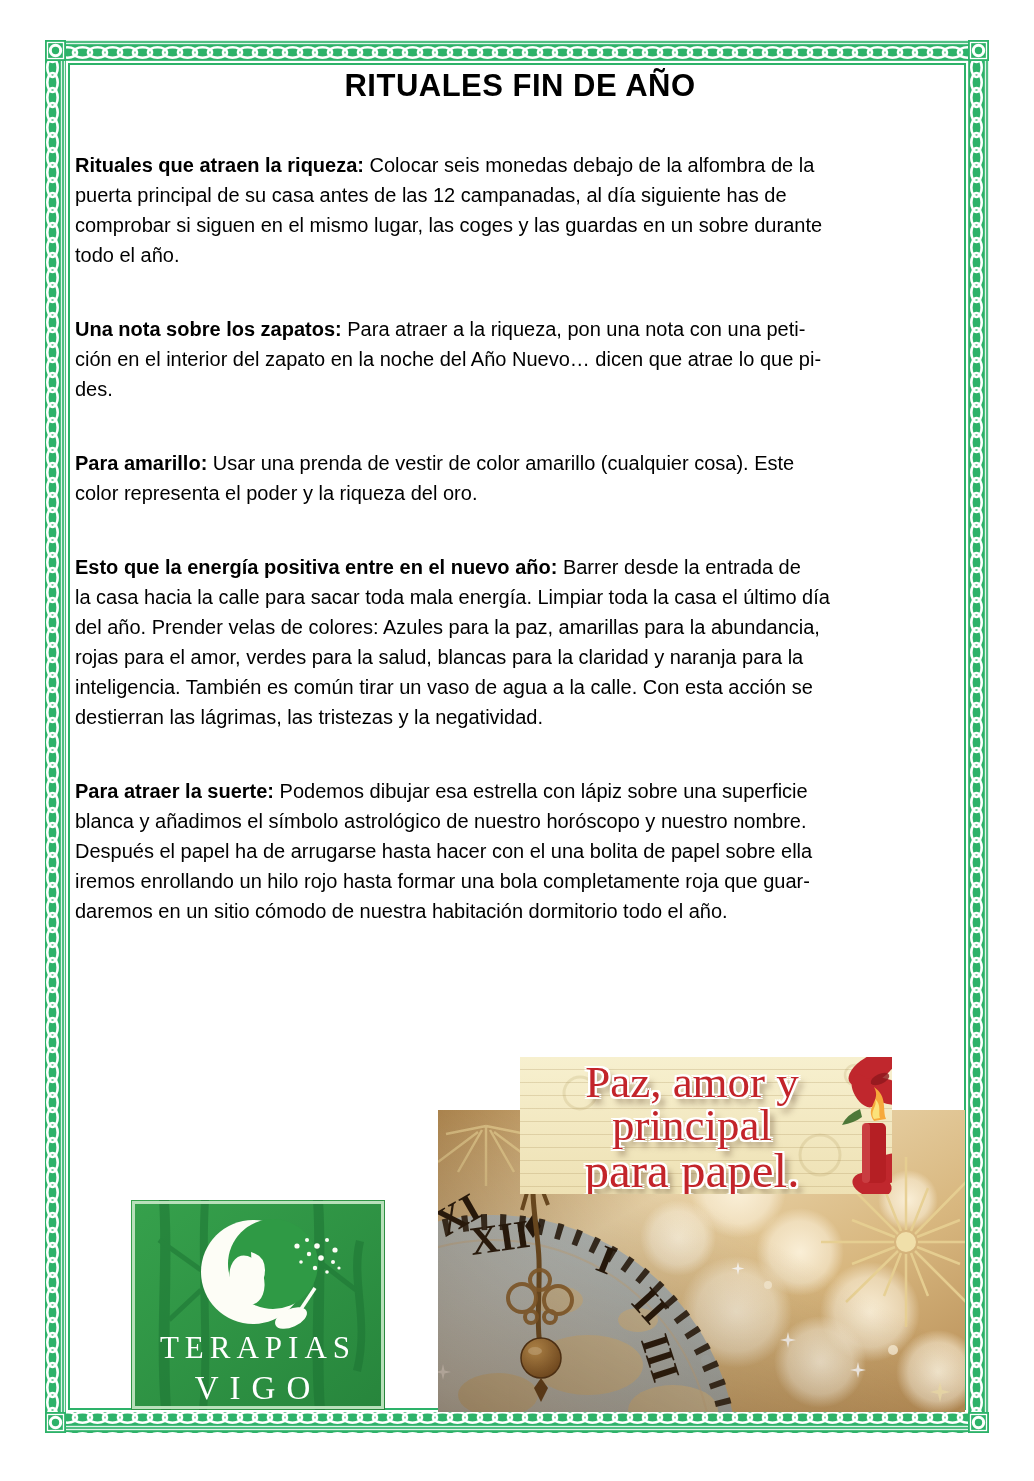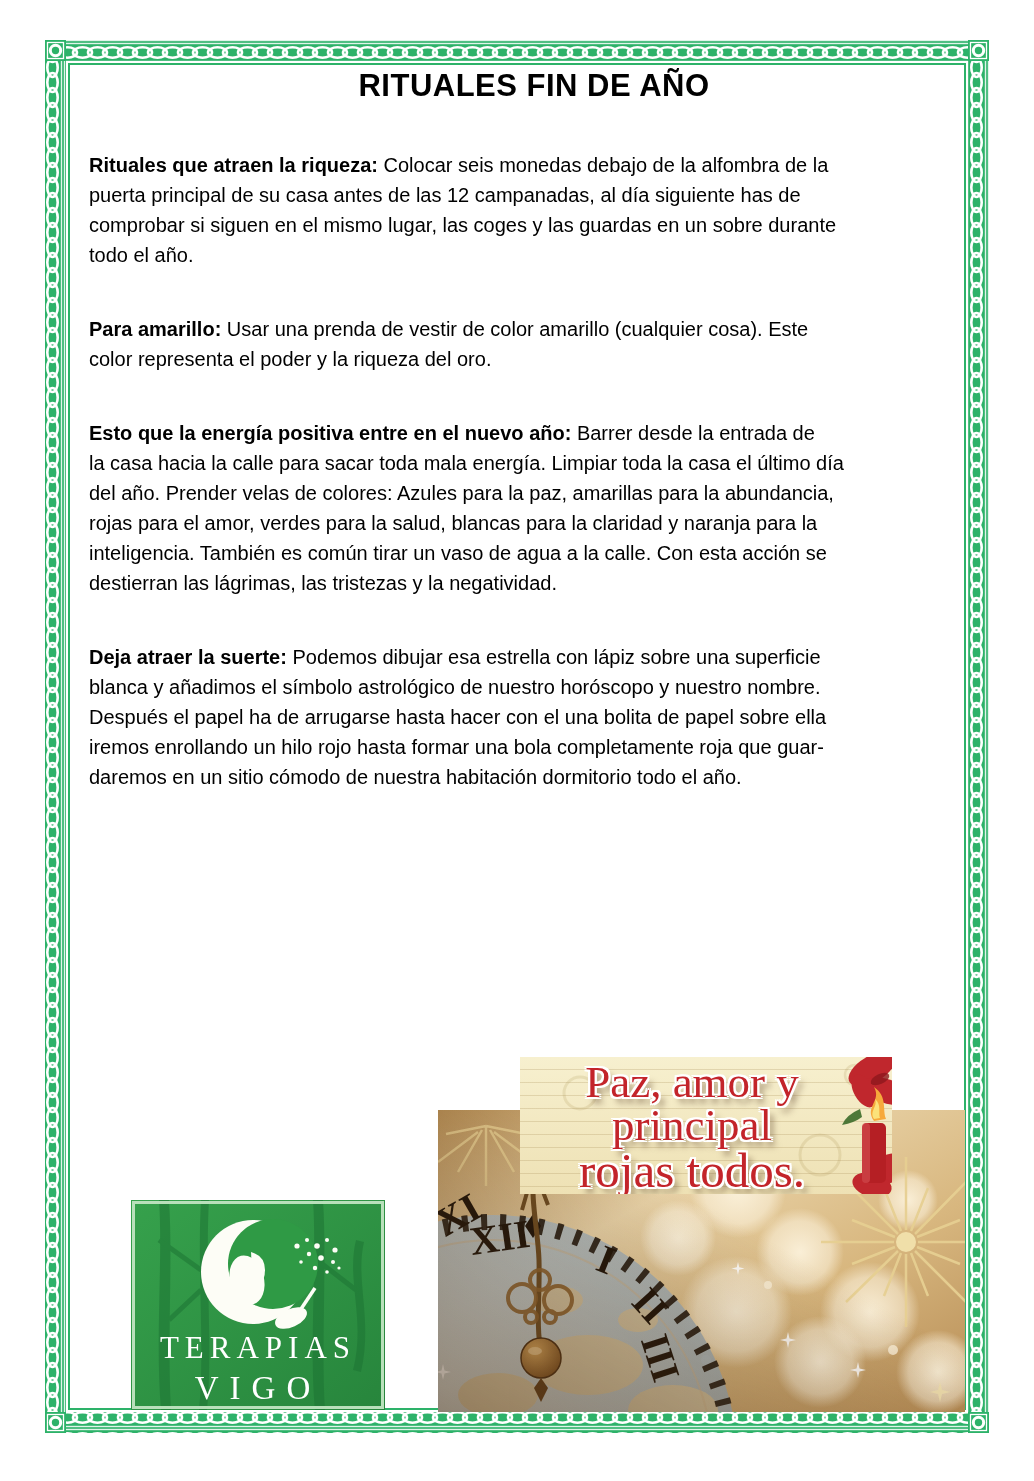--- a/index.html
+++ b/index.html
@@ -3,21 +3,21 @@
 <meta charset="utf-8">
 <style>
   html,body{margin:0;padding:0;background:#ffffff;}
   #page{position:relative;width:1034px;height:1481px;background:#ffffff;overflow:hidden;
         font-family:"Liberation Sans",sans-serif;color:#000;}
   
   #inner-line{position:absolute;left:68px;top:63px;width:898px;height:1347px;
         box-sizing:border-box;border:2px solid var(--border-green,#2db269);z-index:0;}
   #frame-svg{position:absolute;left:0;top:0;z-index:5;pointer-events:none;}
   
-  #text-col{position:absolute;left:89px;top:66px;width:890px;z-index:2;}
+  #text-col{position:absolute;left:75px;top:66px;width:890px;z-index:2;}
   h1.title{font-size:31px;font-weight:bold;text-align:center;margin:0 0 44px 0;line-height:40px;letter-spacing:.5px;}
   p.para{font-size:20px;line-height:30px;margin:12px 0 44px 0;white-space:pre-wrap;}
   p.para b{font-weight:bold;}
   
   #banner{position:absolute;left:520px;top:1057px;width:372px;height:137px;z-index:4;overflow:hidden;
         background:
           repeating-linear-gradient(180deg, rgba(171,146,93,0) 0 12px, rgba(171,146,93,.28) 12px 13px),
           linear-gradient(#f7f0cf,#eee1b4);}
   #banner .btxt{position:relative;z-index:2;text-align:center;padding:4px 34px 0 6px;
         font-family:"Liberation Serif",serif;font-weight:normal;color:var(--banner-red,#c3242a);
@@ -93,33 +93,36 @@
   </svg>
 
   <div id="text-col">
     <h1 class="title">RITUALES FIN DE AÑO</h1>
 
     <p class="para"><b>Rituales que atraen la riqueza:</b><span> Colocar seis monedas debajo de la alfombra de la
 puerta principal de su casa antes de las 12 campanadas, al día siguiente has de
 comprobar si siguen en el mismo lugar, las coges y las guardas en un sobre durante
 todo el año.</span></p>
 
+    <p class="para"><b>Una nota sobre los zapatos:</b><span> Para atraer a la riqueza, pon una nota con una peti-
+ción en el interior del zapato en la noche del Año Nuevo… dicen que atrae lo que pi-
+des.</span></p>
 
     <p class="para"><b>Para amarillo:</b><span> Usar una prenda de vestir de color amarillo (cualquier cosa). Este
 color representa el poder y la riqueza del oro.</span></p>
 
 
     <p class="para"><b>Esto que la energía positiva entre en el nuevo año:</b><span> Barrer desde la entrada de
 la casa hacia la calle para sacar toda mala energía. Limpiar toda la casa el último día
 del año. Prender velas de colores: Azules para la paz, amarillas para la abundancia,
 rojas para el amor, verdes para la salud, blancas para la claridad y naranja para la
 inteligencia. También es común tirar un vaso de agua a la calle. Con esta acción se
 destierran las lágrimas, las tristezas y la negatividad.</span></p>
 
-    <p class="para"><b>Deja atraer la suerte:</b><span> Podemos dibujar esa estrella con lápiz sobre una superficie
+    <p class="para"><b>Para atraer la suerte:</b><span> Podemos dibujar esa estrella con lápiz sobre una superficie
 blanca y añadimos el símbolo astrológico de nuestro horóscopo y nuestro nombre.
 Después el papel ha de arrugarse hasta hacer con el una bolita de papel sobre ella
 iremos enrollando un hilo rojo hasta formar una bola completamente roja que guar-
 daremos en un sitio cómodo de nuestra habitación dormitorio todo el año.</span></p>
   </div>
 
   <svg id="clock-img" viewBox="0 0 527 302">
     <defs>
       <linearGradient id="bgGrad" x1="0" y1="0" x2="1" y2="1">
         <stop offset="0" stop-color="#b28a52"></stop>
@@ -275,17 +278,17 @@
         <path d="M340,52 q-14,6 -18,16 q12,-2 20,-8 Z" fill="#3c6b2a" opacity=".9"></path>
         <rect x="342" y="66" width="24" height="60" rx="5" fill="#b51f24"></rect>
         <rect x="342" y="66" width="8" height="60" rx="4" fill="#d24a4e" opacity=".7"></rect>
         <path d="M354,64 C344,50 362,44 354,30 C368,40 362,52 366,62 Z" fill="#f6a93c"></path>
         <path d="M354,62 C349,54 358,50 355,42 C362,48 358,56 360,61 Z" fill="#fbe27a"></path>
       </g>
     </svg>
     <div class="btxt">
       <div class="bl1">Paz, amor y</div>
       <div class="bl2">principal</div>
-      <div class="bl3">rojas todos.</div>
+      <div class="bl3">para papel.</div>
     </div>
   </div>
 
 </div>
 
 </body></html>

